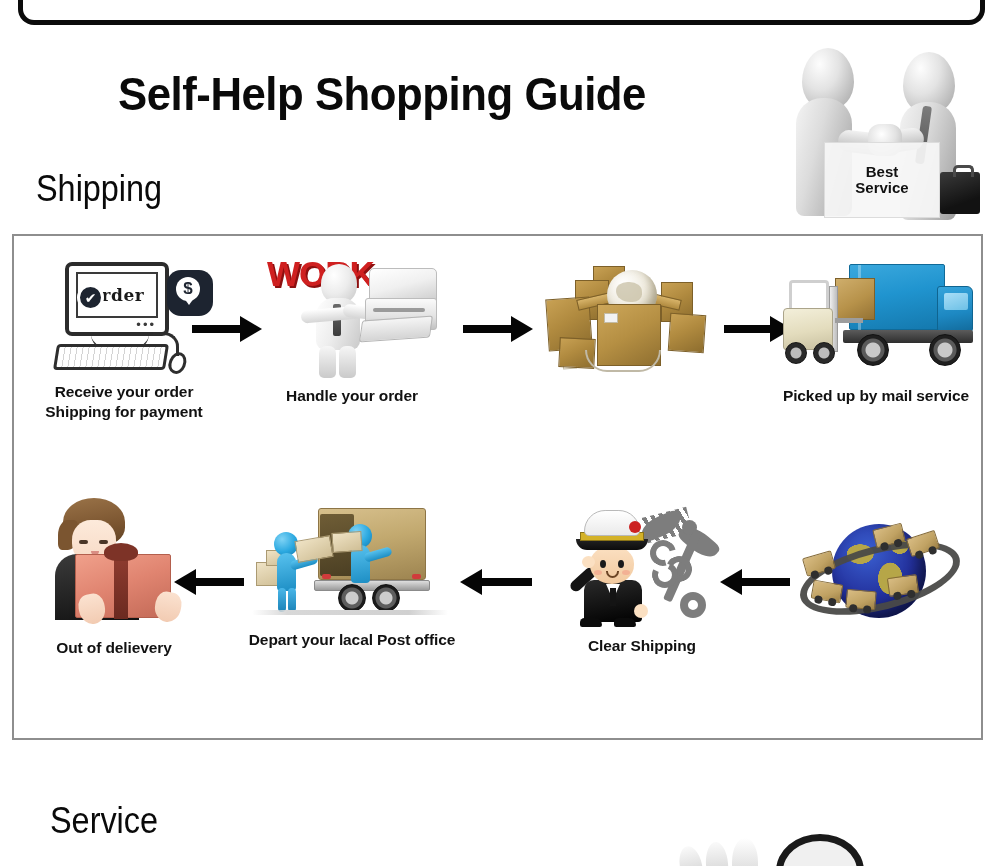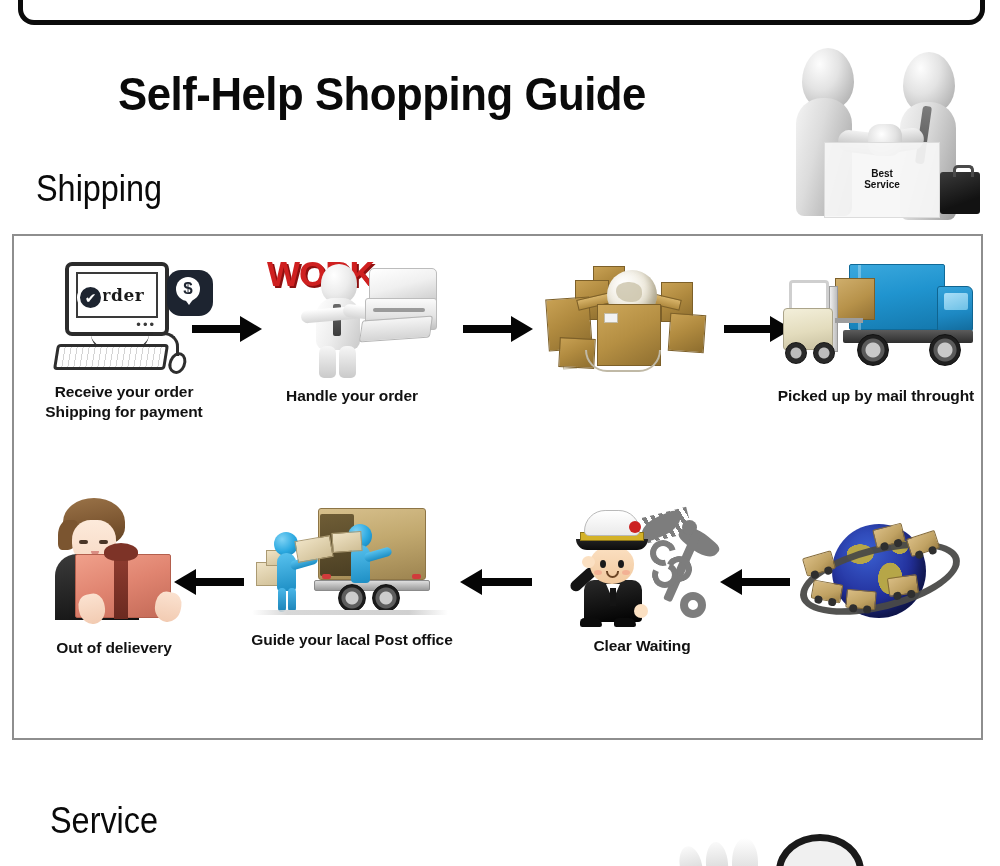--- a/index.html
+++ b/index.html
@@ -120,21 +120,21 @@
     width: 116px; height: 76px;
     background: rgba(246,246,246,0.93);
     border: 1px solid #dcdcdc;
     display: flex;
     flex-direction: column;
     align-items: center;
     justify-content: center;
     line-height: 1.08;
   }
   .hs-sign span {
-    font-size: 10px;
+    font-size: 15px;
     font-weight: bold;
     color: #111111;
     font-family: "Liberation Sans Narrow", "Liberation Sans", sans-serif;
   }
 
   .hs-case {
     position: absolute;
     left: 152px; top: 126px;
     width: 40px; height: 42px;
     background: linear-gradient(160deg, #3a3a3a 0%, #121212 70%);
@@ -971,21 +971,21 @@
         <div class="tr-wheel w1"></div>
         <div class="tr-wheel w2"></div>
         <div class="fk-box"></div>
         <div class="fk-mast"></div>
         <div class="fk-fork"></div>
         <div class="fk-cage"></div>
         <div class="fk-body"></div>
         <div class="fk-wheel a"></div>
         <div class="fk-wheel b"></div>
       </div>
-      <div class="step-label" style="margin-top: 8px;">Picked up by mail throught</div>
+      <div class="step-label" style="margin-top: 8px;">Picked up by mail service</div>
     </div>
 
     <div class="step" style="left: 778px; top: 278px; width: 180px;">
       <div class="step-art art-world">
         <div class="wd-globe"></div>
         <div class="wd-ring"></div>
         <div class="wd-truck t1"></div>
         <div class="wd-truck t2"></div>
         <div class="wd-truck t3"></div>
         <div class="wd-truck t4"></div>
@@ -1024,21 +1024,21 @@
         <div class="cu-cap-brim"></div>
         <div class="cu-cap-band"></div>
         <div class="cu-cap-crown">
             <div class="cu-badge"></div>
           </div>
         <div class="cu-hand"></div>
         <div class="cu-hand2"></div>
         <div class="cu-shoe a"></div>
         <div class="cu-shoe b"></div>
       </div>
-      <div class="step-label" style="margin-top: 8px;">Clear Waiting</div>
+      <div class="step-label" style="margin-top: 8px;">Clear Shipping</div>
     </div>
 
     <div class="arrow left" style="left: 466px; top: 342px; width: 52px;"></div>
 
     <div class="step" style="left: 228px; top: 266px; width: 220px;">
       <div class="step-art art-post">
         <div class="po-truckbody"></div>
         <div class="po-truckopen"></div>
         <div class="po-chassis"></div>
         <div class="po-light l"></div>
@@ -1056,21 +1056,21 @@
         </div>
         <div class="po-parcel p1"></div>
         <div class="po-worker w2">
           <div class="pw-head"></div>
           <div class="pw-body"></div>
           <div class="pw-arm"></div>
         </div>
         <div class="po-parcel p2"></div>
         <div class="po-ground"></div>
       </div>
-      <div class="step-label" style="margin-top: 4px;">Guide your lacal Post office</div>
+      <div class="step-label" style="margin-top: 4px;">Depart your lacal Post office</div>
     </div>
 
     <div class="arrow left" style="left: 180px; top: 342px; width: 50px;"></div>
 
     <div class="step" style="left: 14px; top: 262px; width: 172px;">
       <div class="step-art art-gift">
         <div class="gf-hair"></div>
         <div class="gf-face">
           <div class="gf-eye l"></div>
           <div class="gf-eye r"></div>

